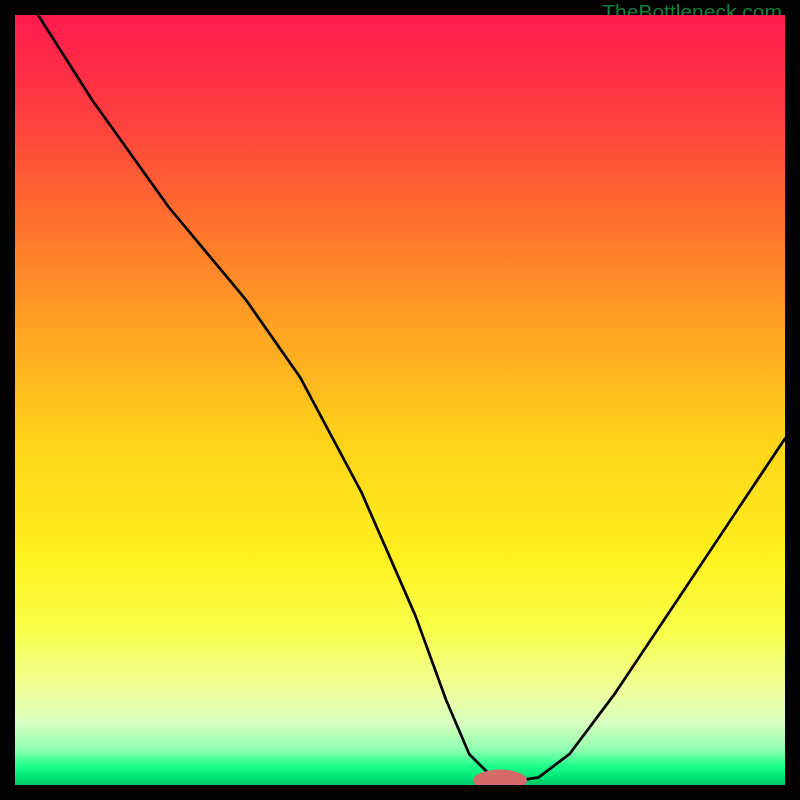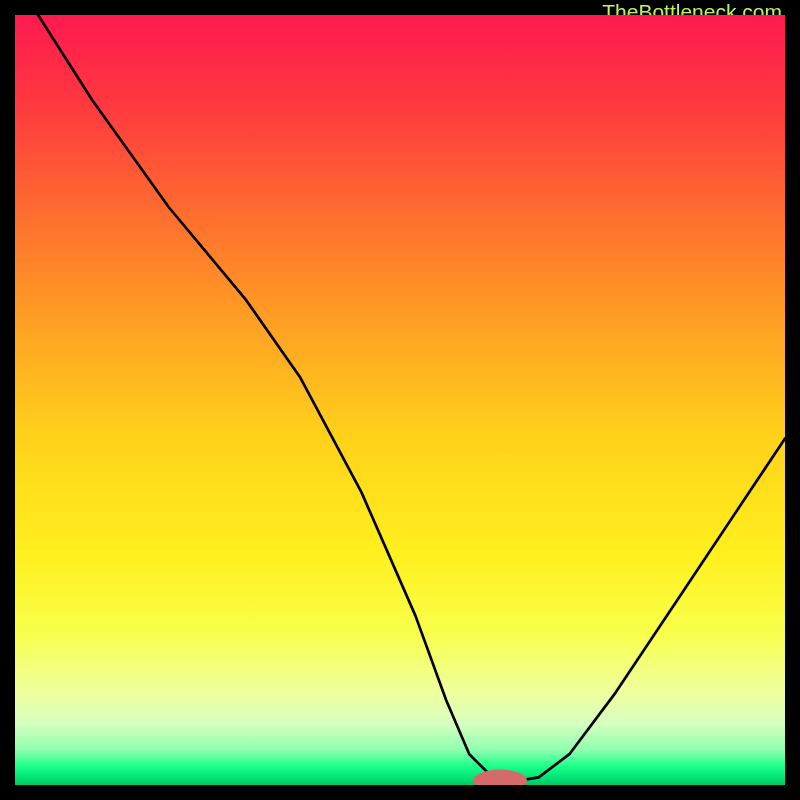--- a/index.html
+++ b/index.html
@@ -23,21 +23,21 @@
     width: 770px;
     height: 770px;
   }
   .watermark {
     position: absolute;
     top: 0px;
     right: 18px;
     font-family: Arial, Helvetica, sans-serif;
     font-size: 21px;
     font-weight: 500;
-    color: #bef264;
+    color: #15803d;
     letter-spacing: 0px;
   }
 </style>
 </head>
 <body>
 
 <div class="outer">
   <div class="watermark">TheBottleneck.com</div>
 
   <svg class="plot" viewBox="0 0 100 100" preserveAspectRatio="none">

